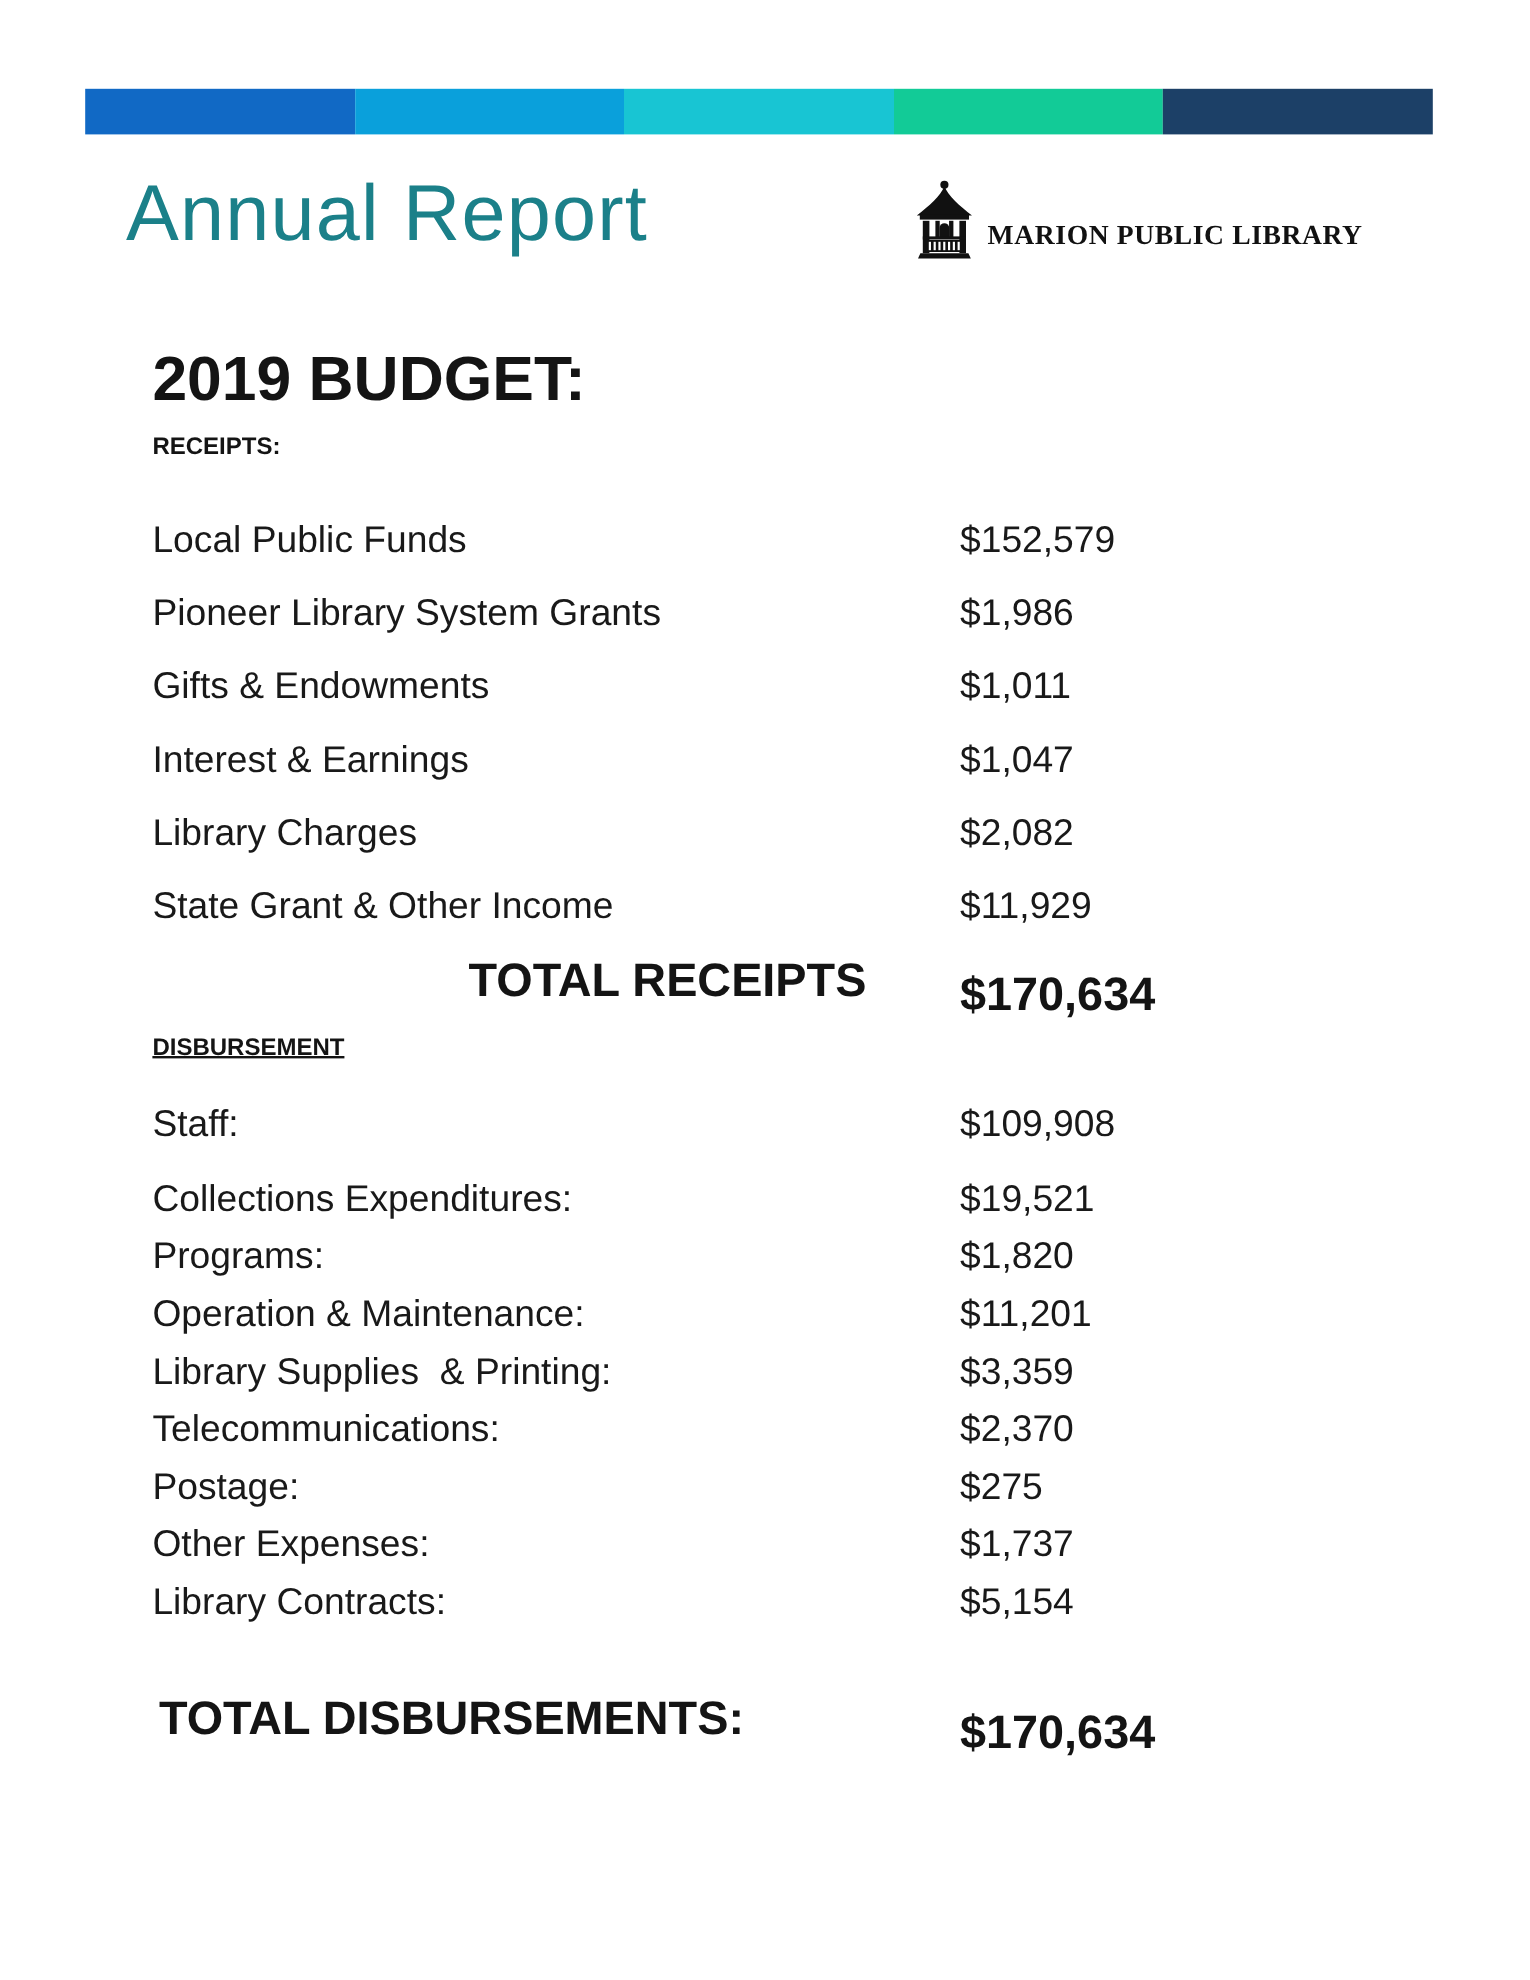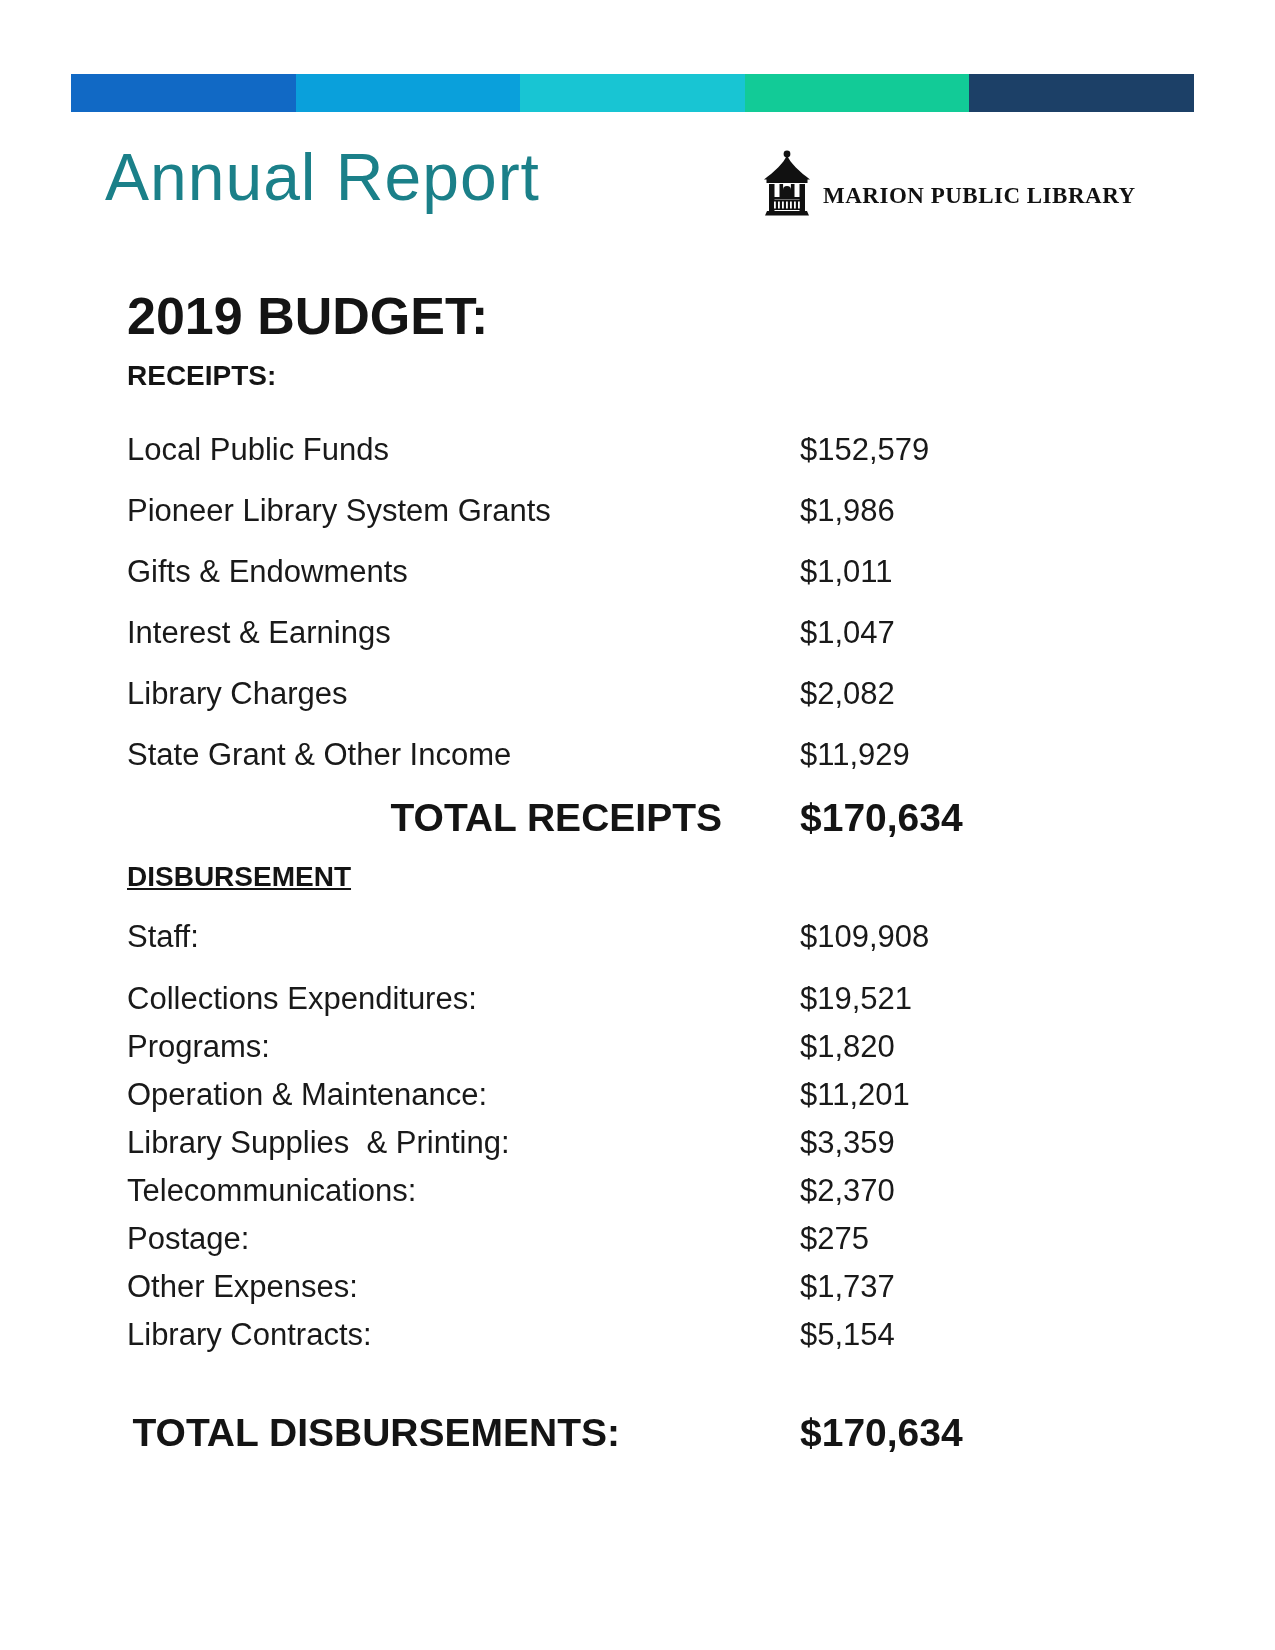--- a/index.html
+++ b/index.html
@@ -56,21 +56,21 @@
     left: 127px; top: 290px;
     font-size: 52px;
     font-weight: 700;
     line-height: 1;
     color: #141414;
     white-space: nowrap;
   }
   .section-heading {
     position: absolute;
     left: 127px;
-    font-size: 28px;
+    font-size: 20px;
     font-weight: 700;
     line-height: 1;
     color: #141414;
     white-space: nowrap;
   }
   #receipts-heading { top: 362px; }
   #disbursement-heading { top: 863px; text-decoration: underline; }
 
   .rows { position: absolute; left: 127px; width: 960px; }
   #receipts-rows { top: 419px; }
@@ -89,21 +89,21 @@
     left: 127px; width: 960px;
     font-size: 39px;
     font-weight: 700;
     color: #141414;
   }
   #receipts-total { top: 785px; height: 66px; line-height: 66px; }
   #disbursement-total { top: 1407px; height: 52px; line-height: 52px; }
   .total-row .label { display: inline-block; text-align: right; white-space: nowrap; }
   #receipts-total .label { width: 595px; }
   #disbursement-total .label { width: 493px; }
-  .total-row .amount { position: absolute; left: 673px; top: 0; white-space: nowrap; }
+  .total-row .amount { position: absolute; left: 673px; top: 12px; white-space: nowrap; }
 </style>
 </head>
 <body>
 
 <div class="page">
 
   <div class="accent-bar" id="accent-bar">
       <div class="seg" style="background: rgb(17, 105, 197);"></div>
       <div class="seg" style="background: rgb(10, 160, 219);"></div>
       <div class="seg" style="background: rgb(24, 197, 211);"></div>

